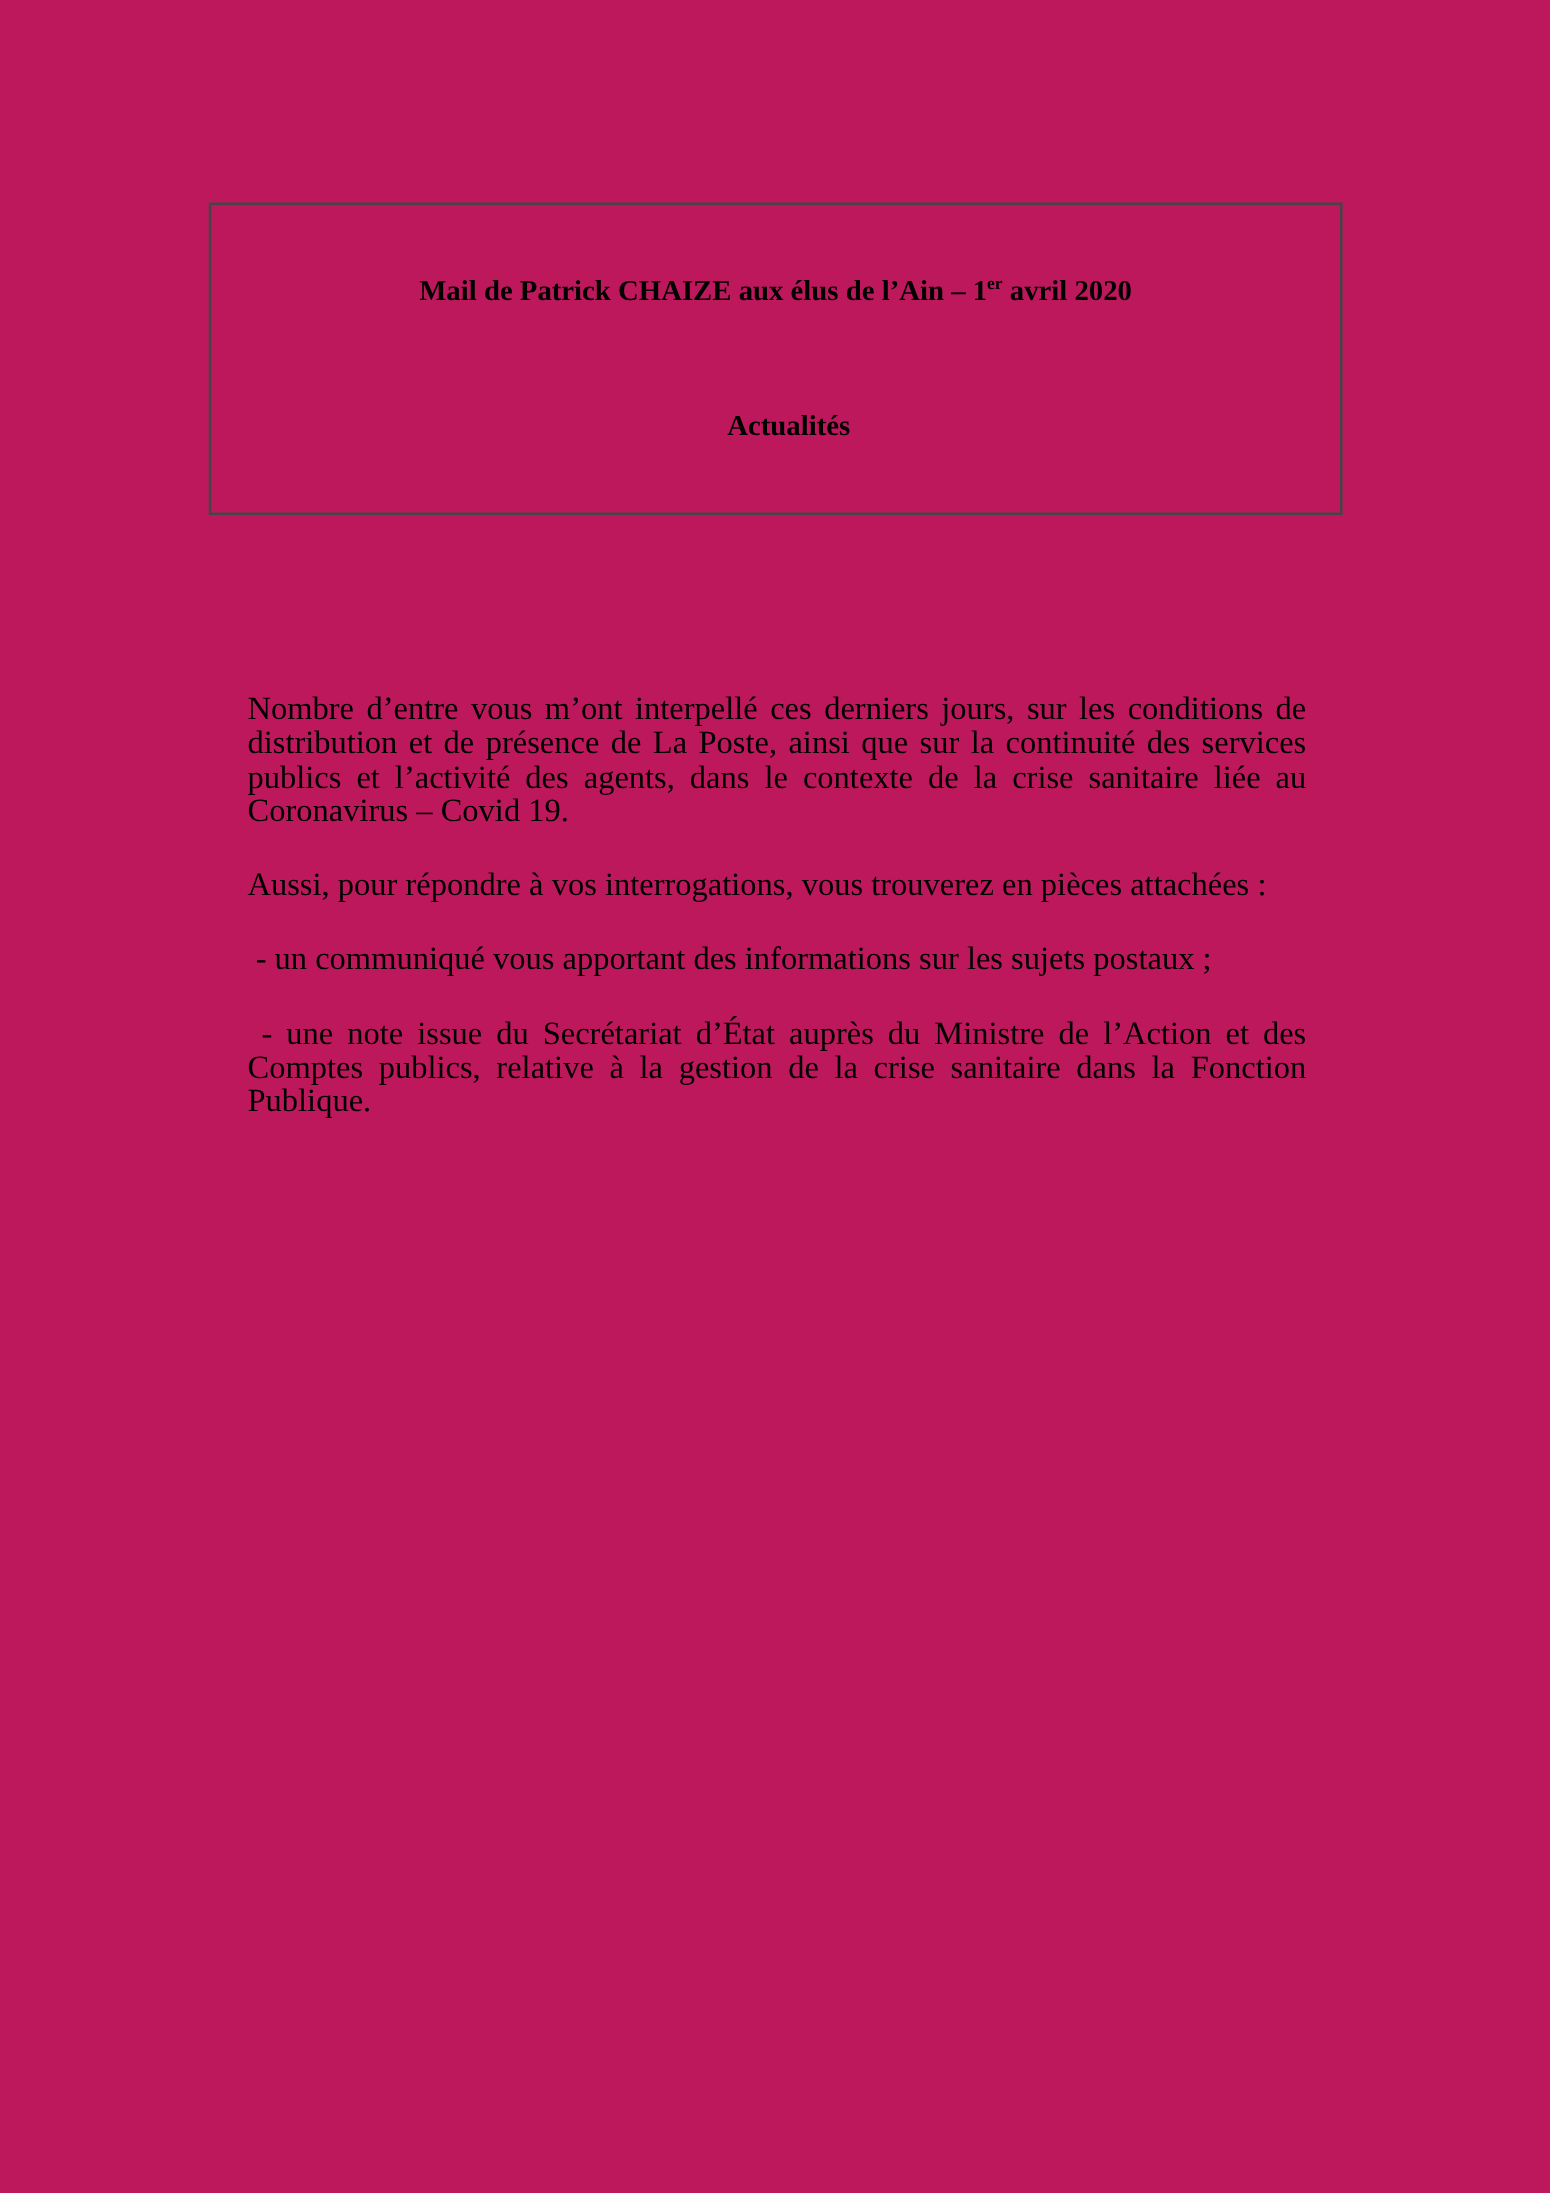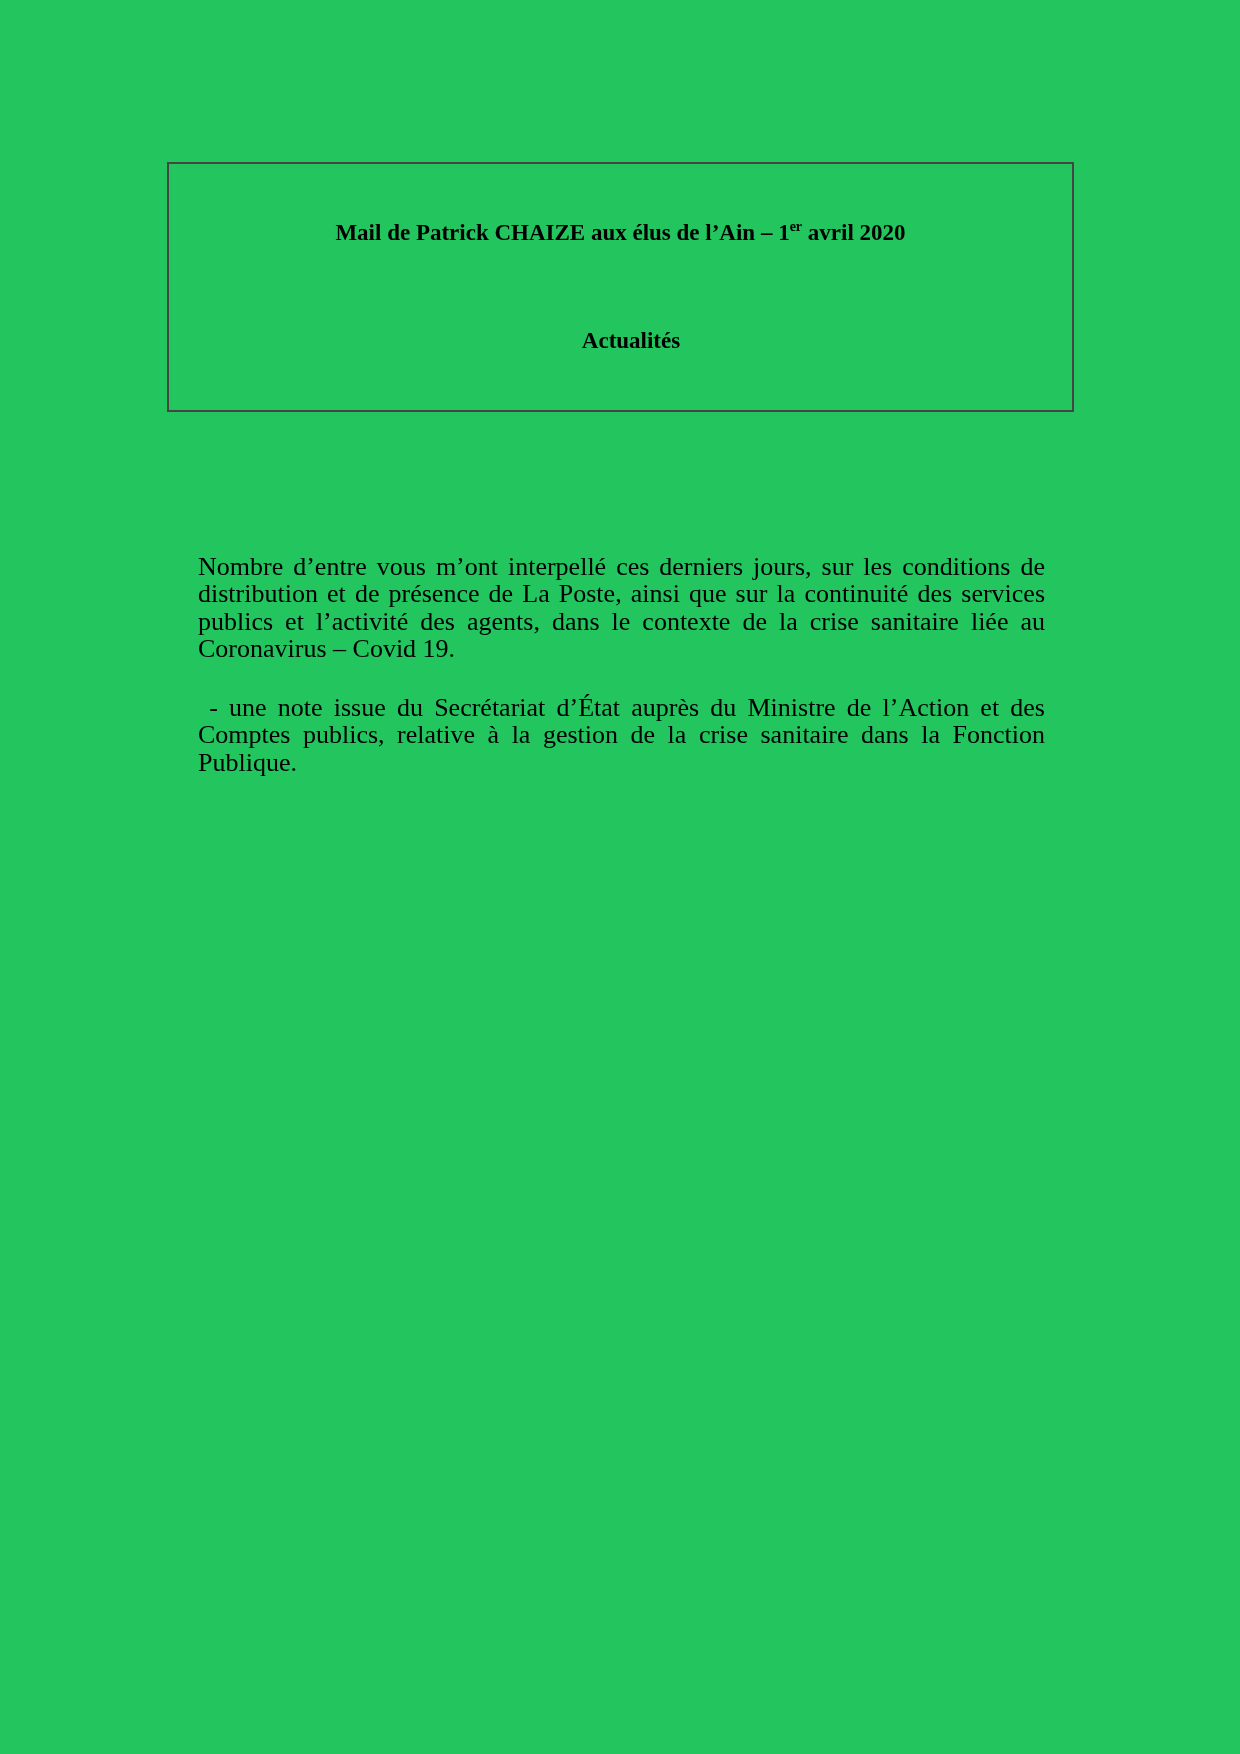--- a/index.html
+++ b/index.html
@@ -4,21 +4,21 @@
 <style>
   html, body {
     margin: 0;
     padding: 0;
     background: #ffffff;
   }
   .page {
     position: relative;
     width: 1240px;
     height: 1754px;
-    background: #22c55e;
+    background: #be185d;
     color: #000000;
     font-family: "Liberation Serif", "DejaVu Serif", serif;
     overflow: hidden;
   }
   .header-box {
     position: absolute;
     left: 167px;
     top: 162px;
     width: 907px;
     height: 250px;
@@ -66,16 +66,18 @@
 
 <div class="page">
 
   <div class="header-box">
     <div class="doc-title"><span>Mail de Patrick CHAIZE aux élus de l’Ain – 1</span><span class="sup">er</span><span> avril 2020</span></div>
     <div class="doc-subtitle">Actualités</div>
   </div>
 
   <div class="body-text">
     <p class="para justified">Nombre d’entre vous m’ont interpellé ces derniers jours, sur les conditions de distribution et de présence de La Poste, ainsi que sur la continuité des services publics et l’activité des agents, dans le contexte de la crise sanitaire liée au Coronavirus – Covid 19.</p>
+    <p class="para">Aussi, pour répondre à vos interrogations, vous trouverez en pièces attachées :</p>
+    <p class="para"> - un communiqué vous apportant des informations sur les sujets postaux ;</p>
     <p class="para justified"> - une note issue du Secrétariat d’État auprès du Ministre de l’Action et des Comptes publics, relative à la gestion de la crise sanitaire dans la Fonction Publique.</p>
   </div>
 
 </div>
 
 </body></html>

